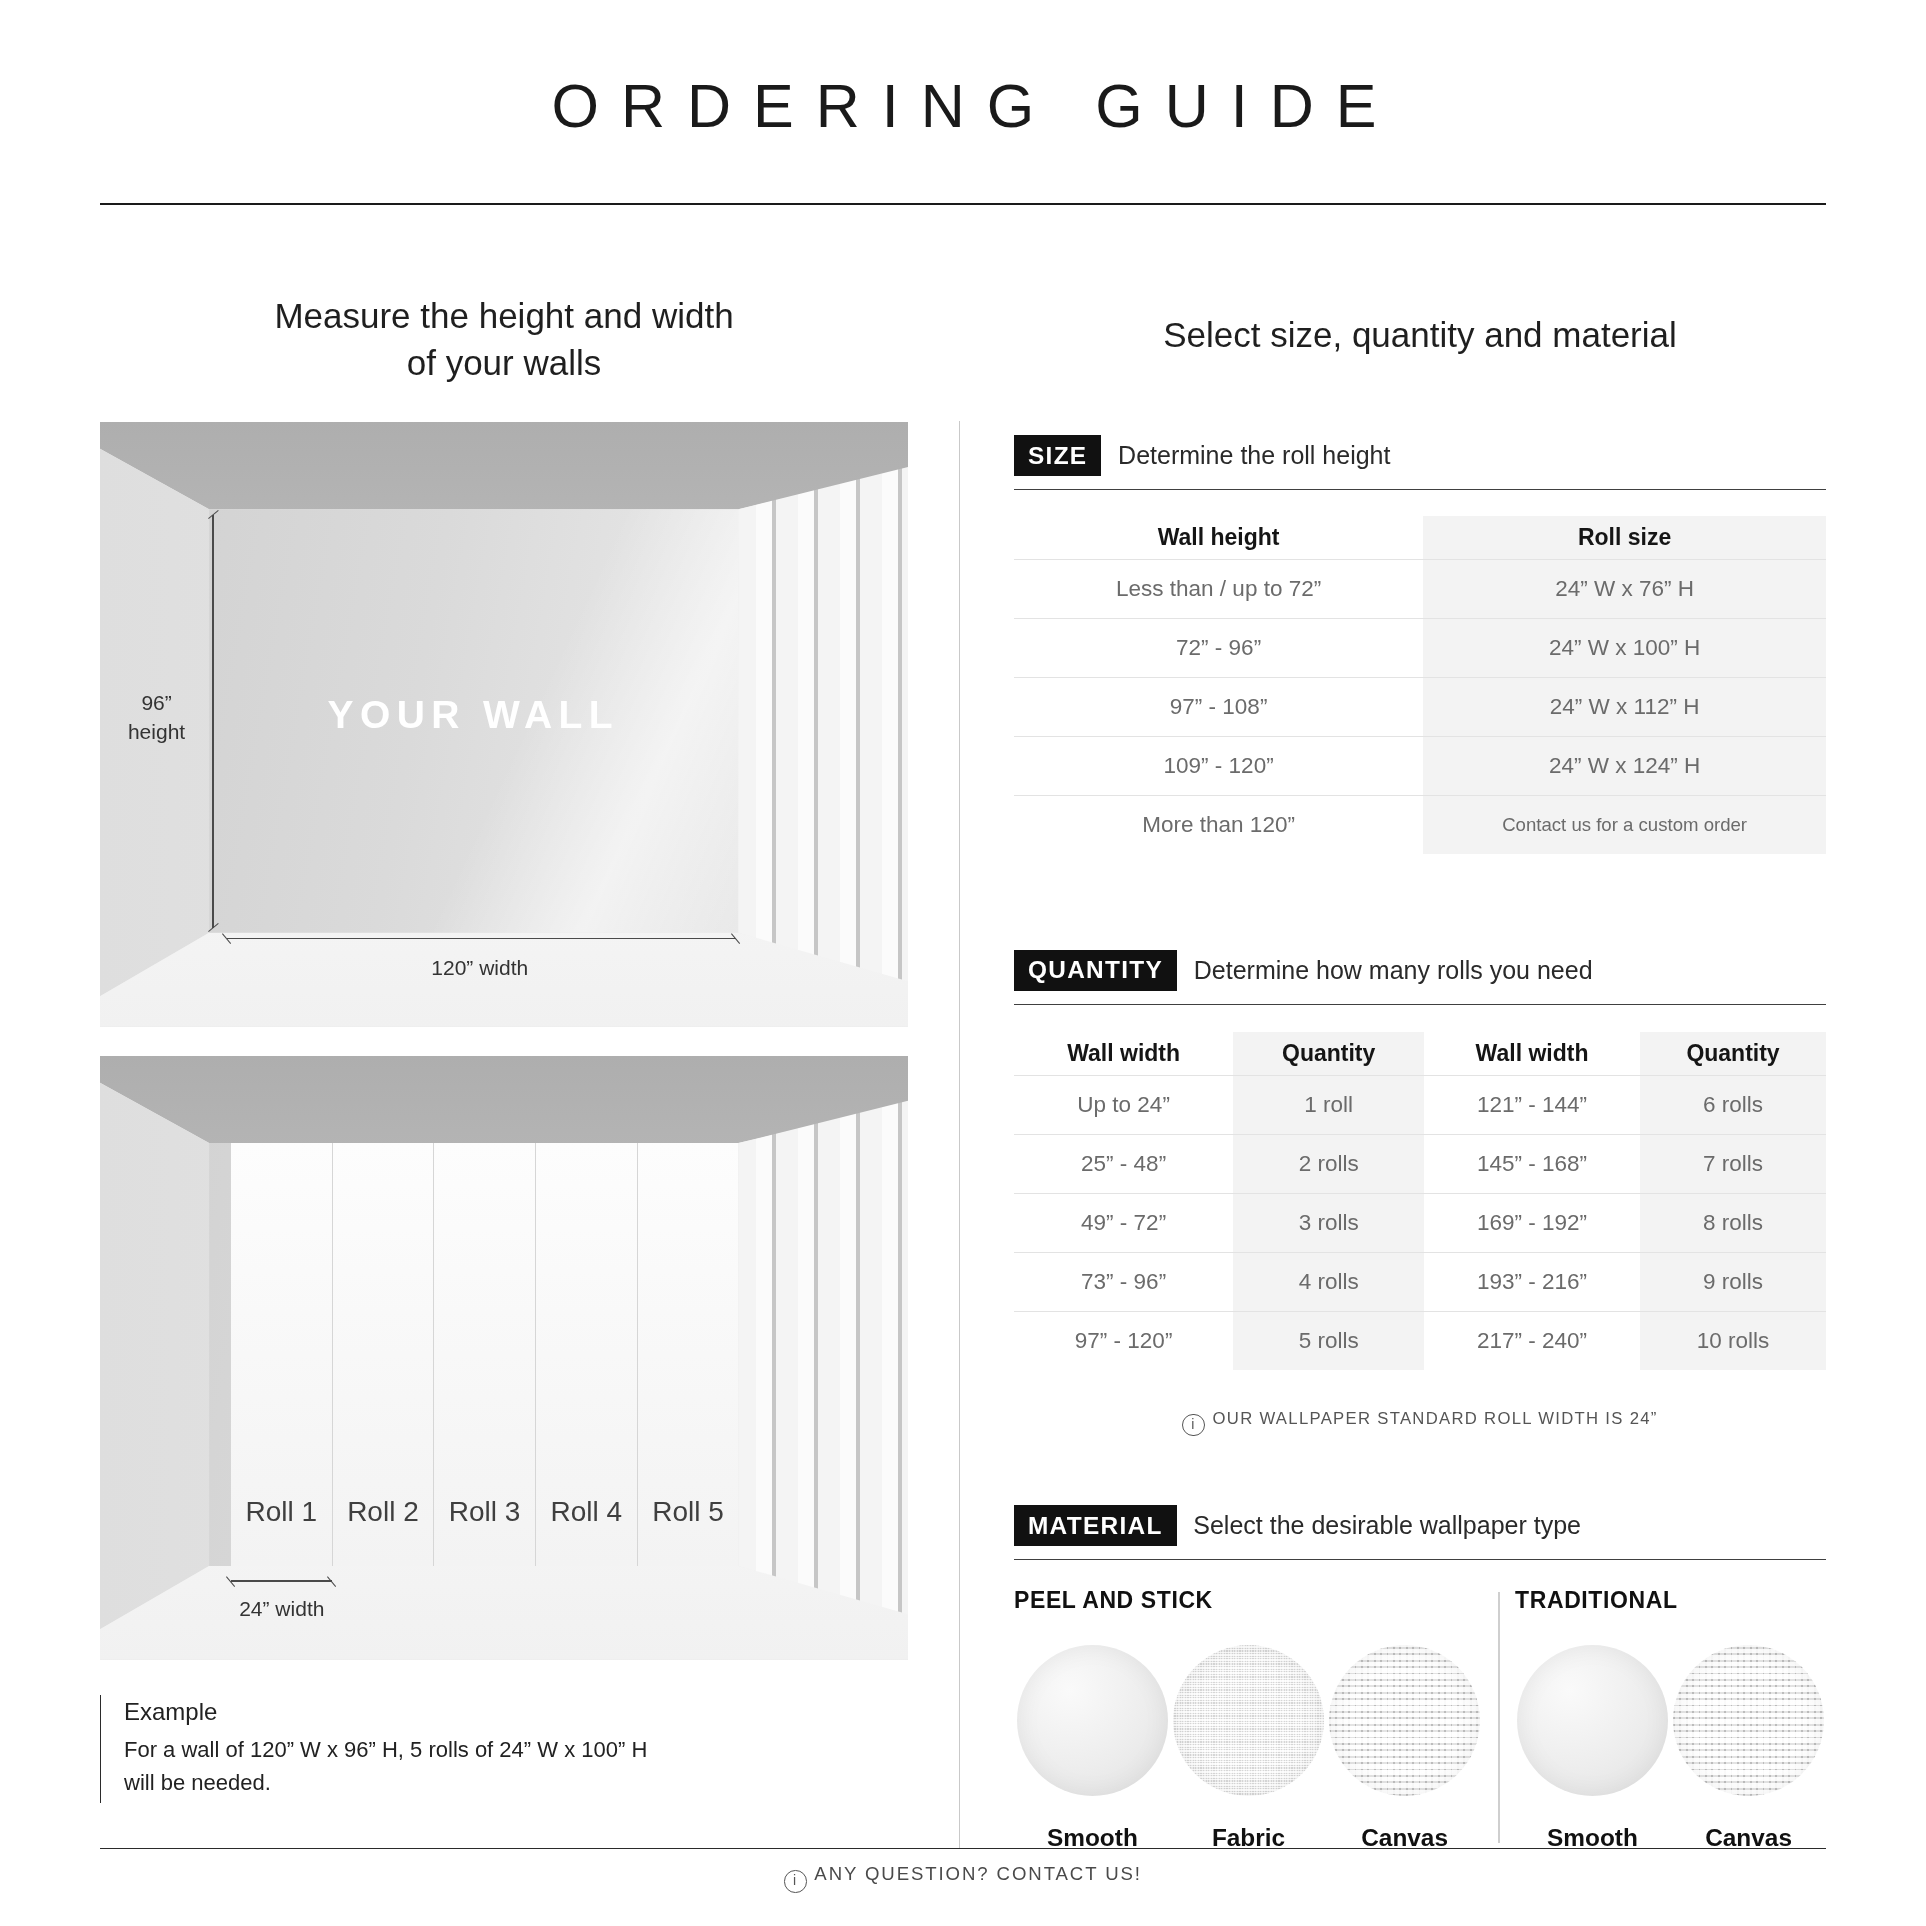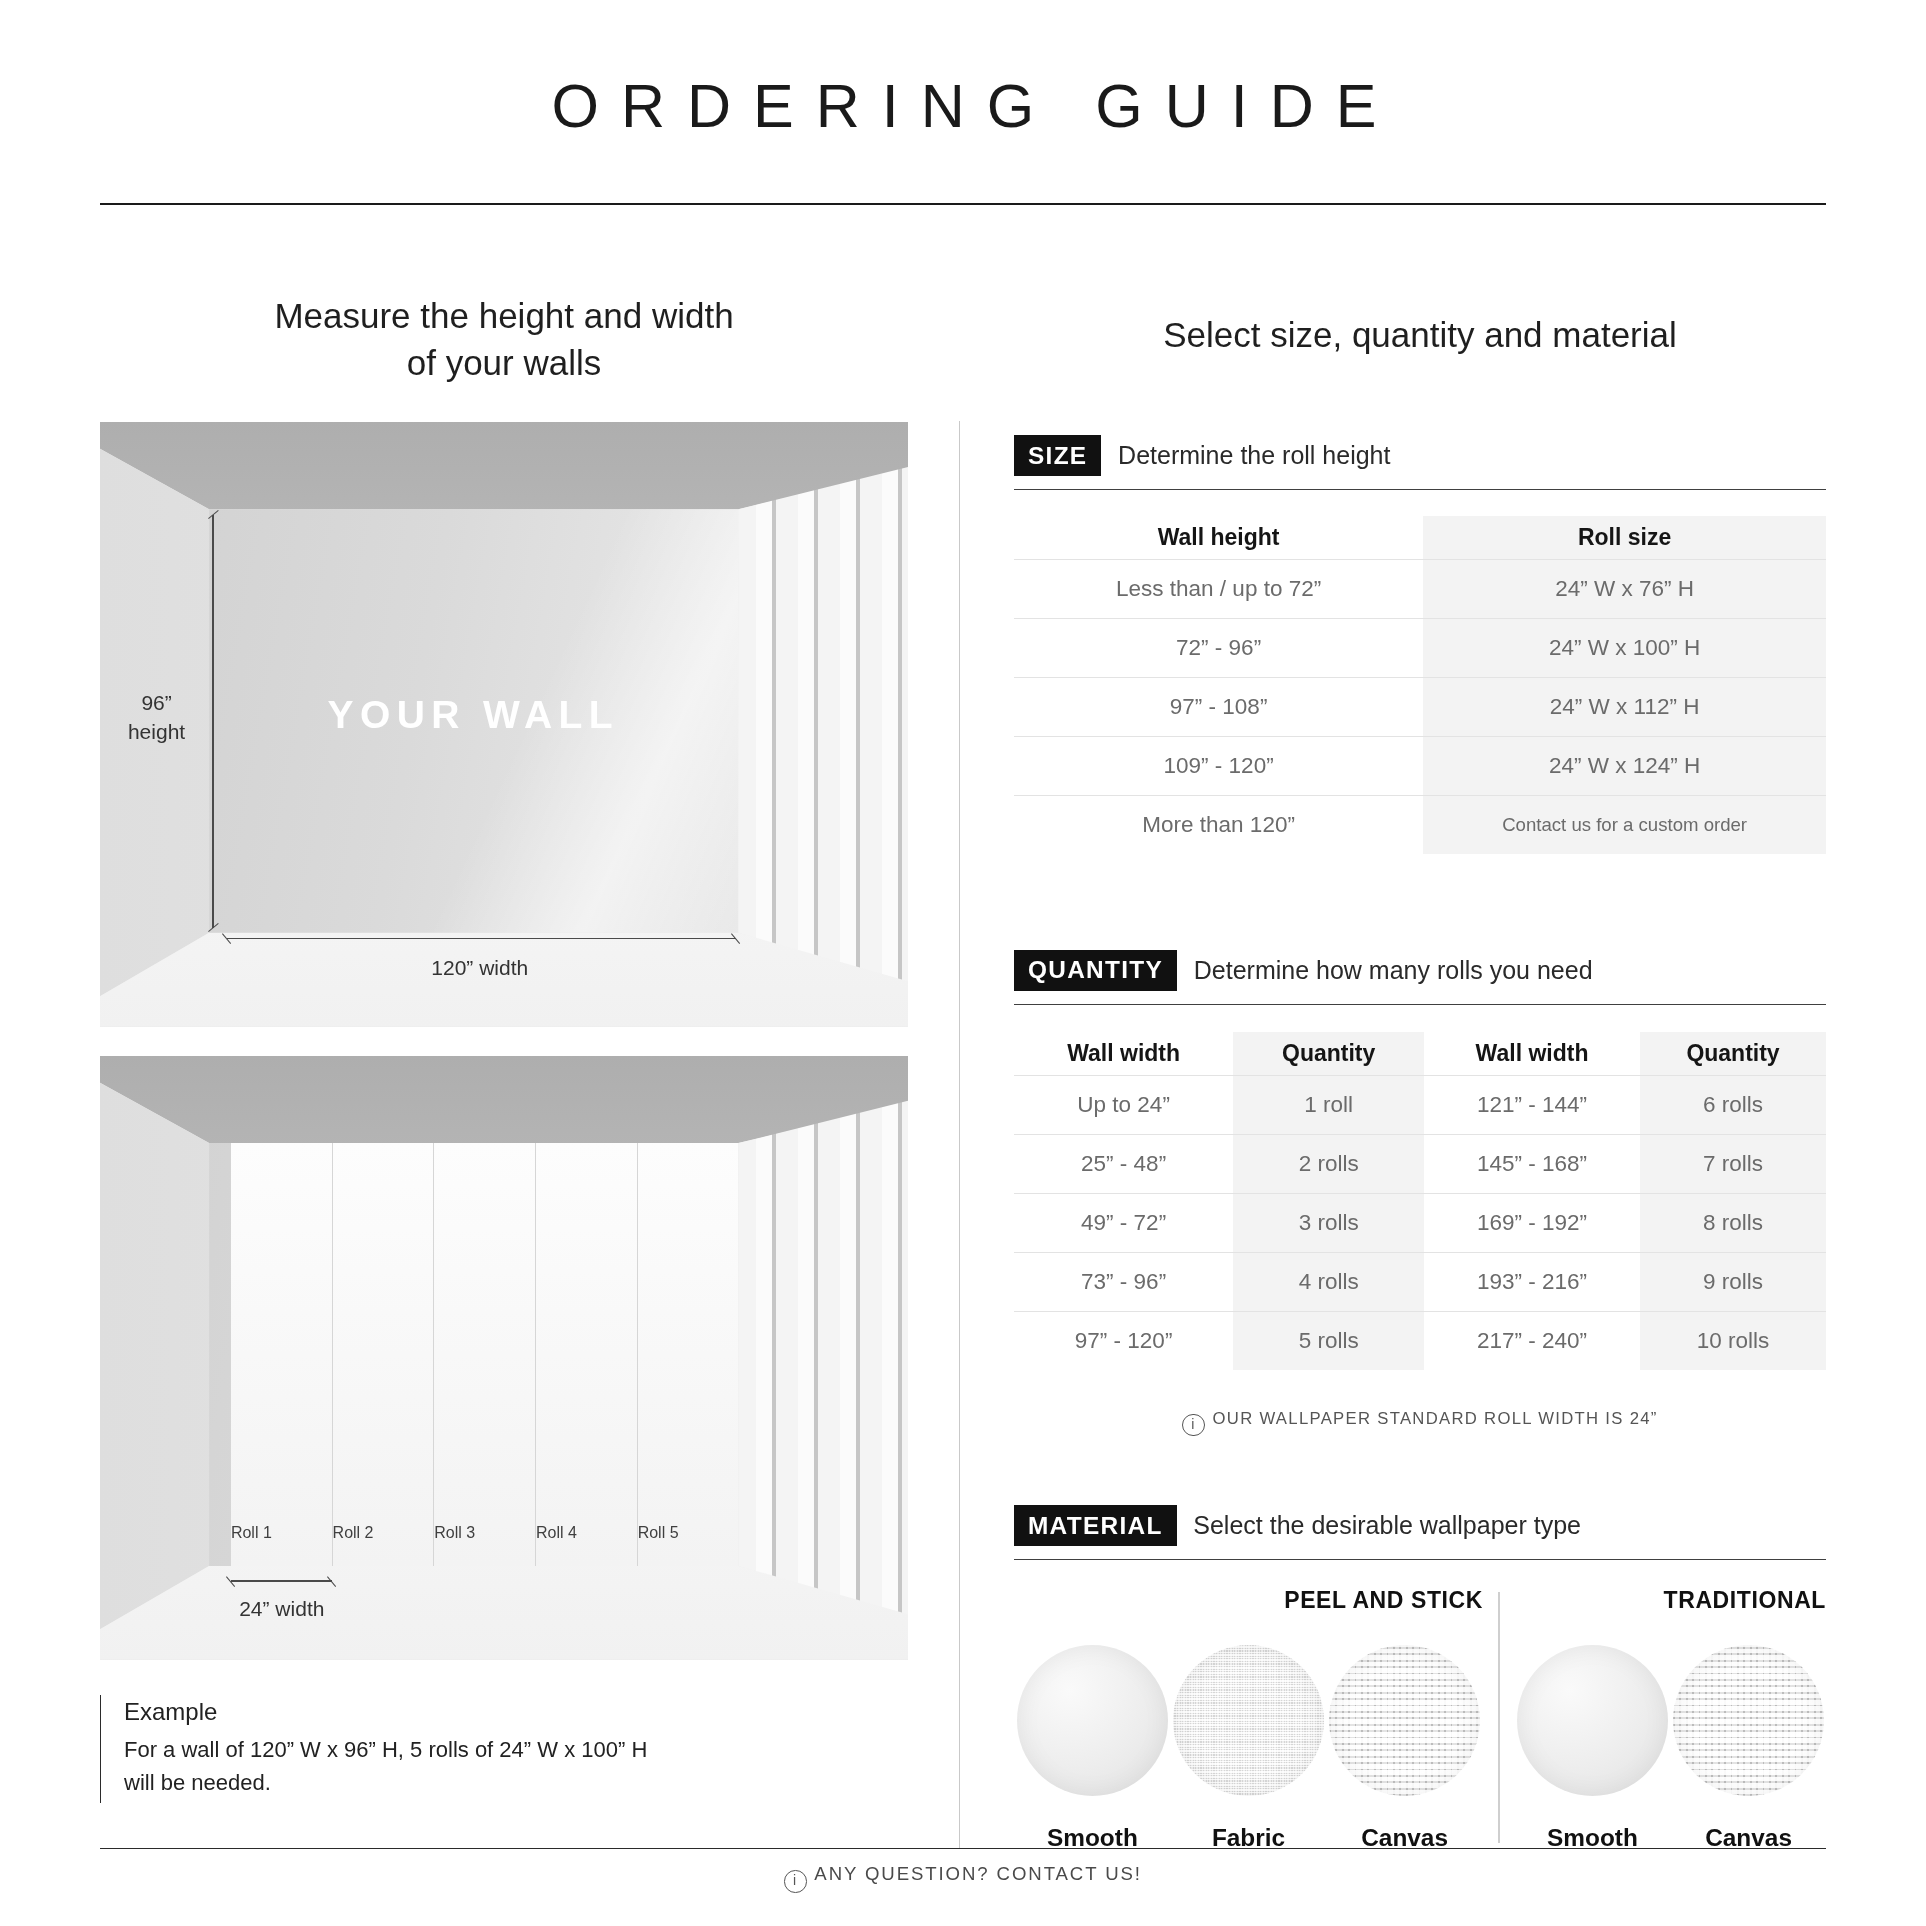--- a/index.html
+++ b/index.html
@@ -42,21 +42,21 @@
   .vline::before { top:-0.6px; } .vline::after { bottom:-0.6px; }
   .hline { position:absolute; left:15.7%; width:63%; top:85.3%; height:1.3px; background:#4a4a4a; }
   .hline::before,.hline::after { content:""; position:absolute; top:-5.8px; width:1.3px; height:13px; background:#4a4a4a; transform:rotate(-40deg); }
   .hline::before { left:-0.6px; } .hline::after { right:-0.6px; }
   .height-label { position:absolute; left:2%; top:44%; width:10%; text-align:center; font-size:21px; color:#333; line-height:1.4; }
   .width-label  { position:absolute; left:15.5%; width:63%; top:88.3%; text-align:center; font-size:21px; color:#333; }
 
   .panels { position:absolute; left:16.2%; top:14.5%; width:62.8%; height:70%; display:flex; }
   .panel { flex:1; position:relative; background:linear-gradient(180deg,#fdfdfd,#f3f3f3); border-right:1.3px solid #d6d6d6; }
   .panel:last-child { border-right:none; }
-  .roll-label { position:absolute; left:0; right:0; bottom:24px; font-size:16px; color:#3f3f3f; }
+  .roll-label { position:absolute; left:0; right:0; bottom:38px; text-align:center; font-size:28px; color:#3f3f3f; }
   .hline2 { position:absolute; left:16.2%; width:12.5%; top:86.9%; height:1.3px; background:#4a4a4a; }
   .hline2::before,.hline2::after { content:""; position:absolute; top:-5.8px; width:1.3px; height:13px; background:#4a4a4a; transform:rotate(-40deg); }
   .hline2::before { left:-0.6px; } .hline2::after { right:-0.6px; }
   .width-label2 { position:absolute; left:10%; width:25%; top:89.7%; text-align:center; font-size:21px; color:#333; }
 
   
   .example { margin-top:35px; border-left:1.9px solid #2b2b2b; padding:3.9px 0 3.9px 23px; }
   .example-title { font-size:24px; color:#222; margin-bottom:6.4px; }
   .example-line  { font-size:22px; color:#222; line-height:1.5; }
 
@@ -81,21 +81,21 @@
   .qty-table col.q3 { width:26.6%; } .qty-table col.q4 { width:22.9%; }
   td .narrow { display:inline-block; max-width:276px; font-size:18.6px; line-height:1.35; padding:9px 0; }
 
   .roll-note { margin-top:39px; text-align:center; font-size:16.7px; letter-spacing:1.3px; color:#555; }
 
   
   .material-groups { display:flex; margin-top:27px; }
   .mat-group.peel { width:469px; }
   .mat-divider { width:1.3px; background:#cfcfcf; margin:5.1px 15.4px 9px 15.4px; }
   .mat-group.trad { flex:1; }
-  .mat-group-title { text-align:right; font-weight:700; font-size:23px; color:#111; letter-spacing:0.6px; }
+  .mat-group-title { text-align:left; font-weight:700; font-size:23px; color:#111; letter-spacing:0.6px; }
   .swatch-row { display:flex; justify-content:center; gap:5.1px; margin-top:31px; }
   .swatch { text-align:center; }
   .circle { width:151px; height:151px; border-radius:50%; box-shadow:inset 0 0 26px rgba(0,0,0,0.06); }
   .circle.smooth { background:radial-gradient(circle at 35% 30%, #fafafa 0%, #ededed 55%, #e0e0e0 100%); }
   .circle.fabric { background-color:#ededed;
     background-image:repeating-linear-gradient(0deg, rgba(255,255,255,0.8) 0 1.3px, rgba(0,0,0,0.05) 1.3px 2.6px),
                      repeating-linear-gradient(90deg, rgba(255,255,255,0.8) 0 1.3px, rgba(0,0,0,0.05) 1.3px 2.6px); }
   .circle.canvas { background-color:#e9e9e9;
     background-image:repeating-linear-gradient(0deg, rgba(0,0,0,0.10) 0 1.9px, rgba(255,255,255,0.9) 1.9px 6.4px),
                      repeating-linear-gradient(90deg, rgba(0,0,0,0.10) 0 1.9px, rgba(255,255,255,0.9) 1.9px 6.4px); }

